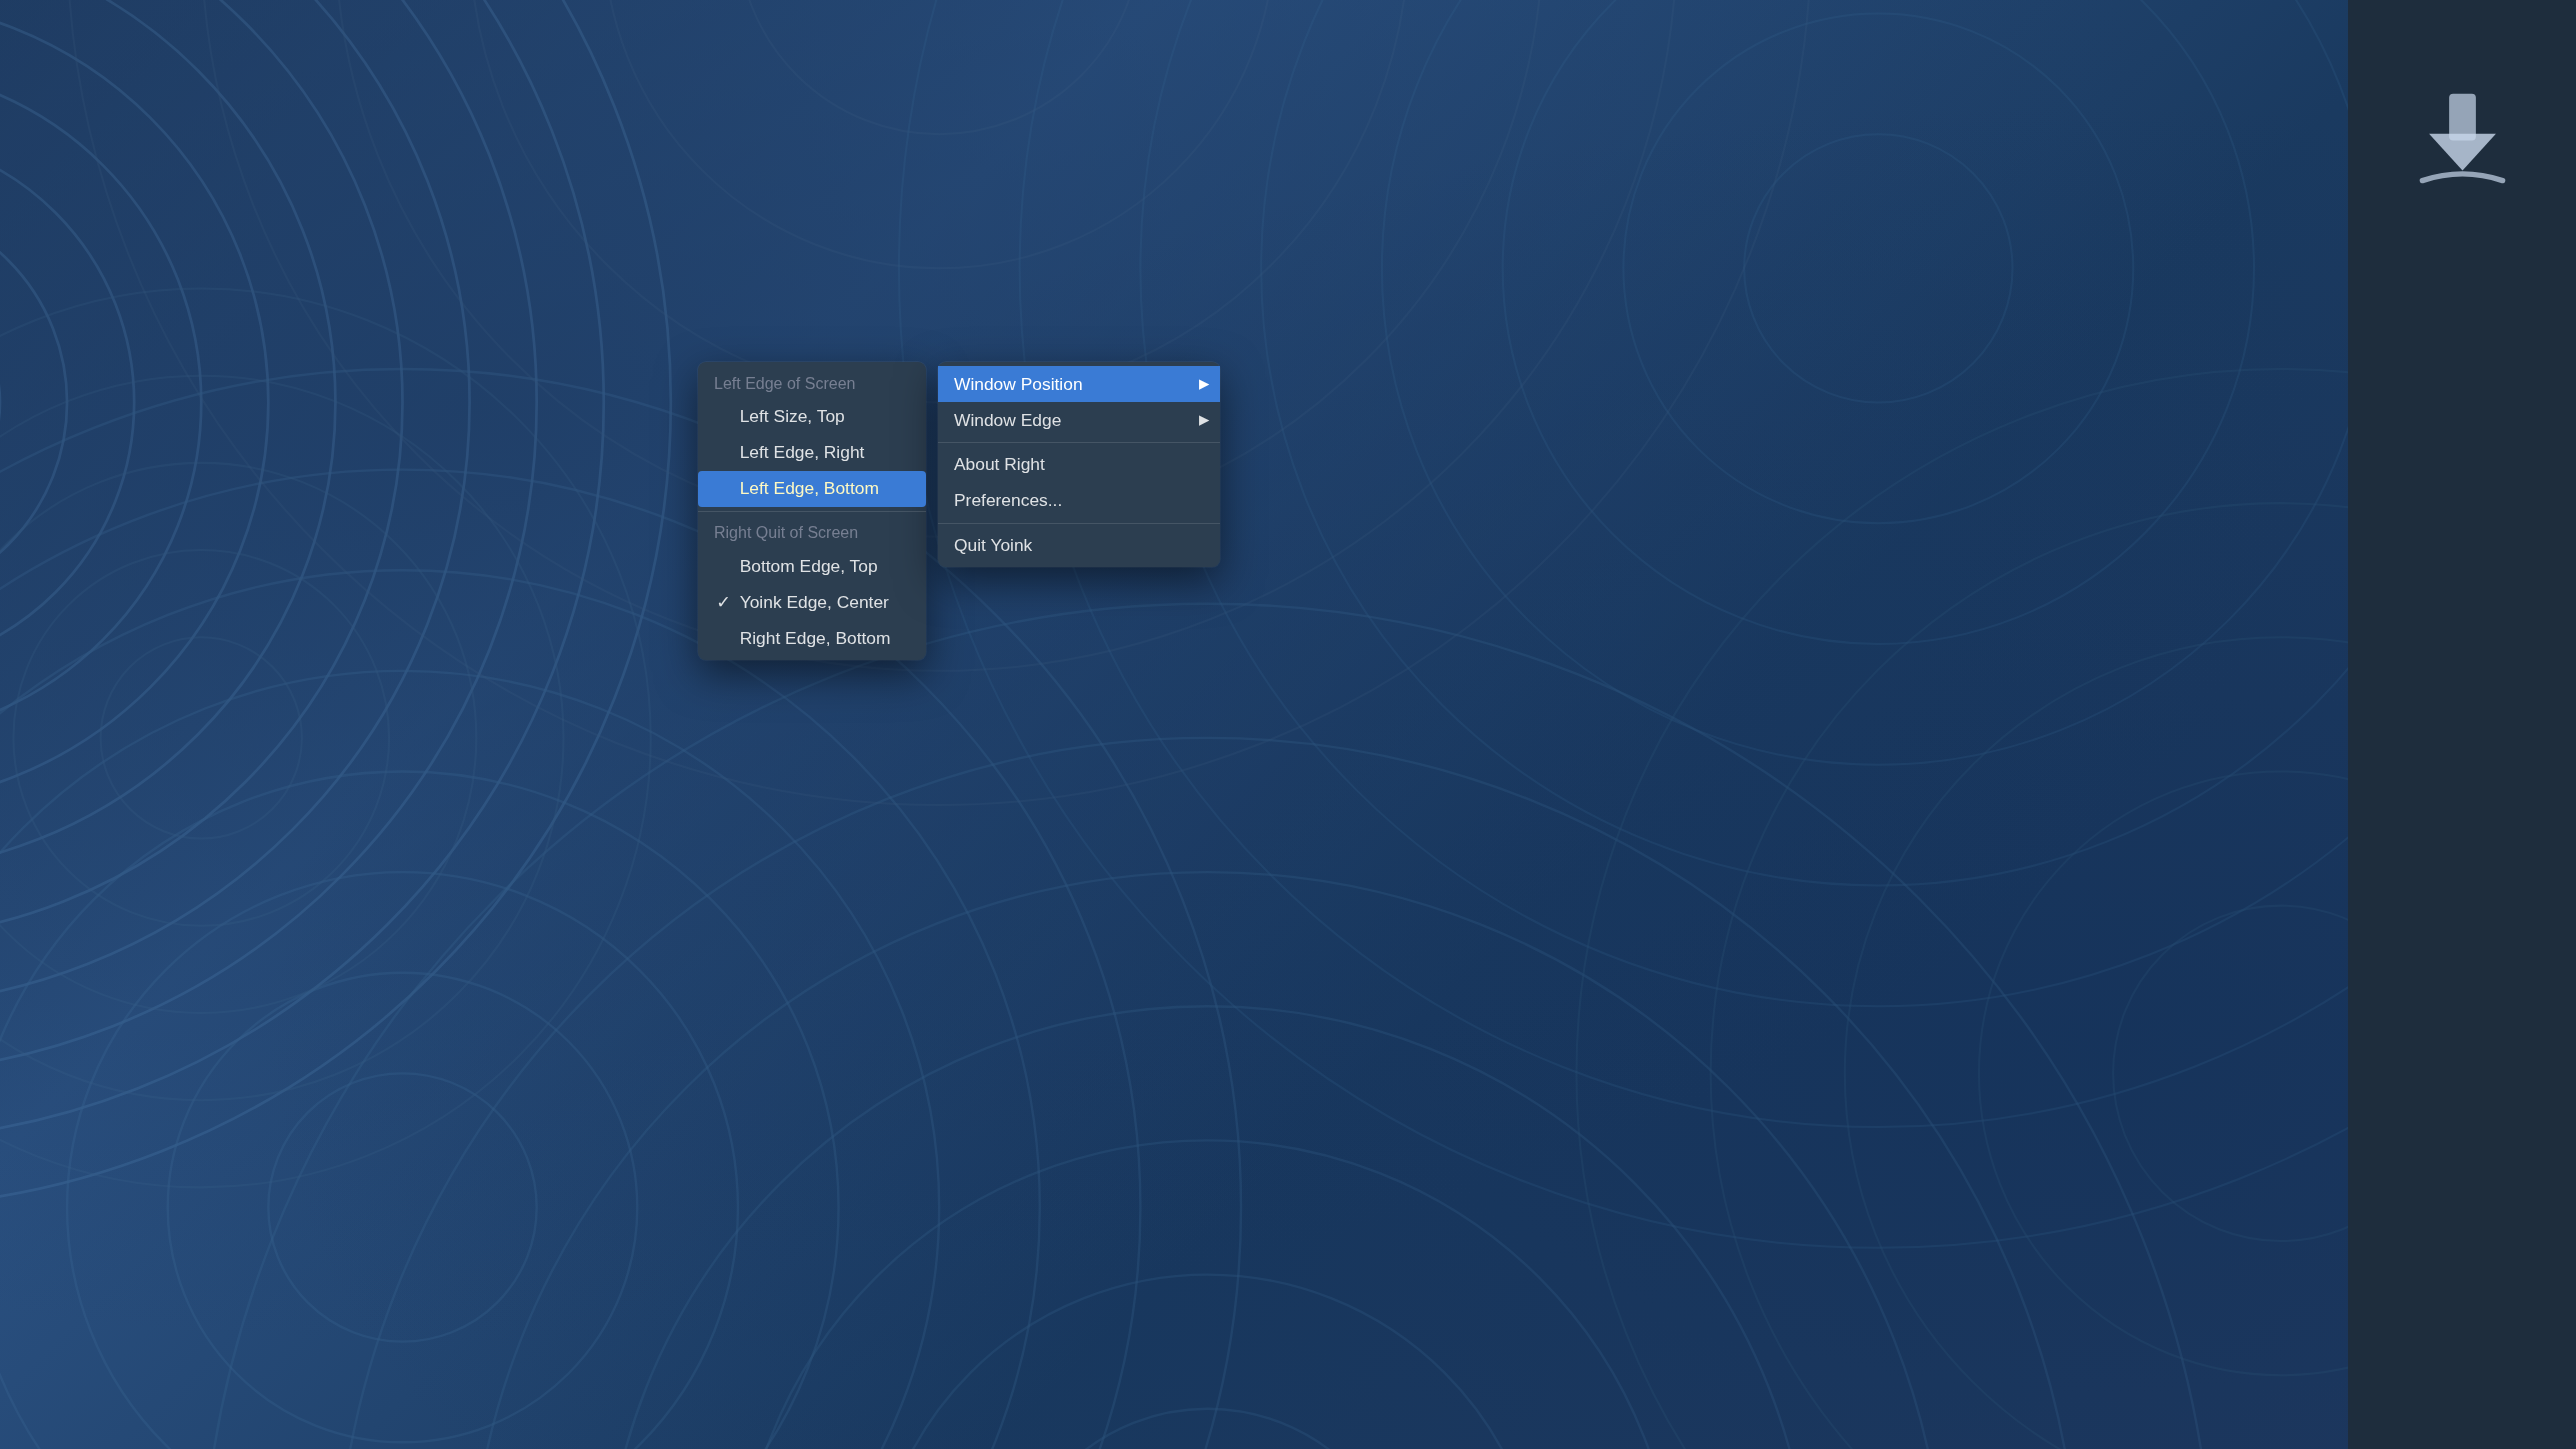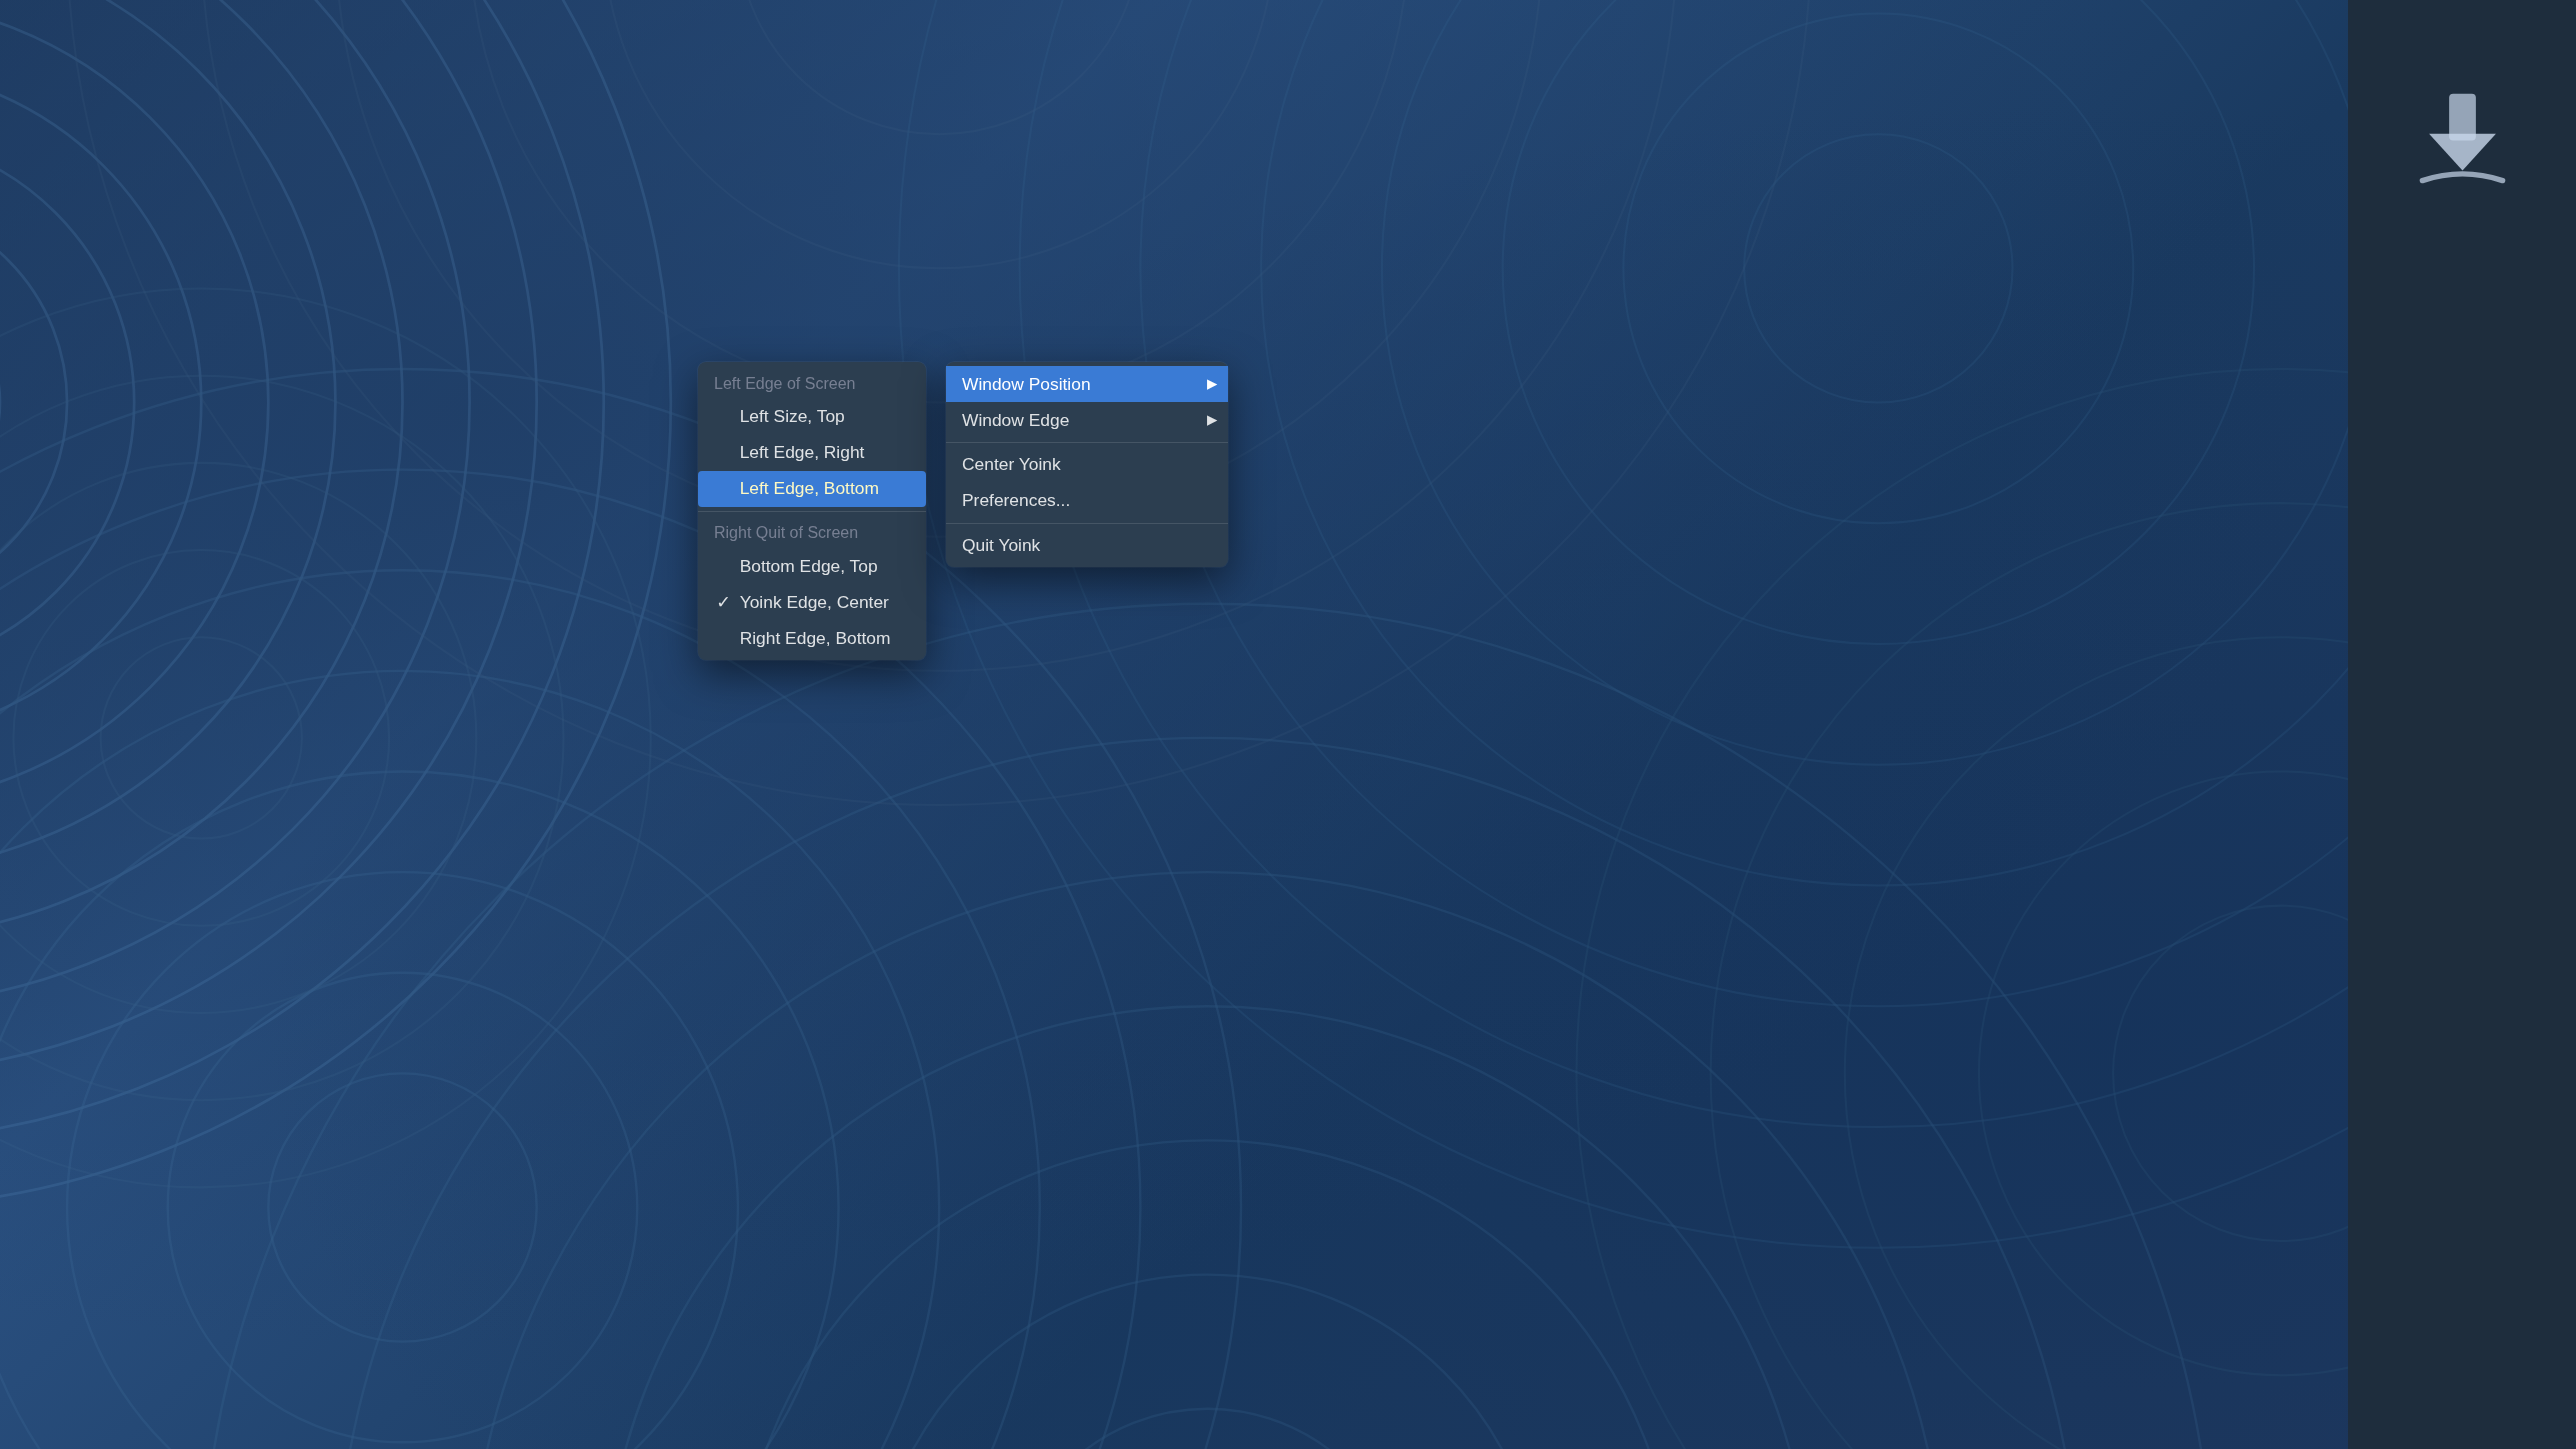--- a/index.html
+++ b/index.html
@@ -60,21 +60,21 @@
       justify-content: center;
     }
 
     
     .menu-container {
       position: absolute;
       left: 698px;
       top: 362px;
       display: flex;
       align-items: flex-start;
-      gap: 8px;
+      gap: 0;
     }
 
     .context-menu {
       background: #2c3e50;
       border-radius: 8px;
       padding: 4px 0;
       min-width: 215px;
       box-shadow: 0 13.4px 40px rgba(0,0,0,0.5), 0 0 0 0.7px rgba(255,255,255,0.08);
     }
 
@@ -292,21 +292,21 @@
       <span>Window Position</span>
     </div>
 
     <div class="menu-item has-submenu">
       <span>Window Edge</span>
     </div>
 
     <div class="menu-item separator"></div>
 
     <div class="menu-item">
-      <span>Center Yoink</span>
+      <span>About Right</span>
     </div>
 
     <div class="menu-item">
       <span>Preferences...</span>
     </div>
 
     <div class="menu-item separator"></div>
 
     <div class="menu-item">
       <span>Quit Yoink</span>

